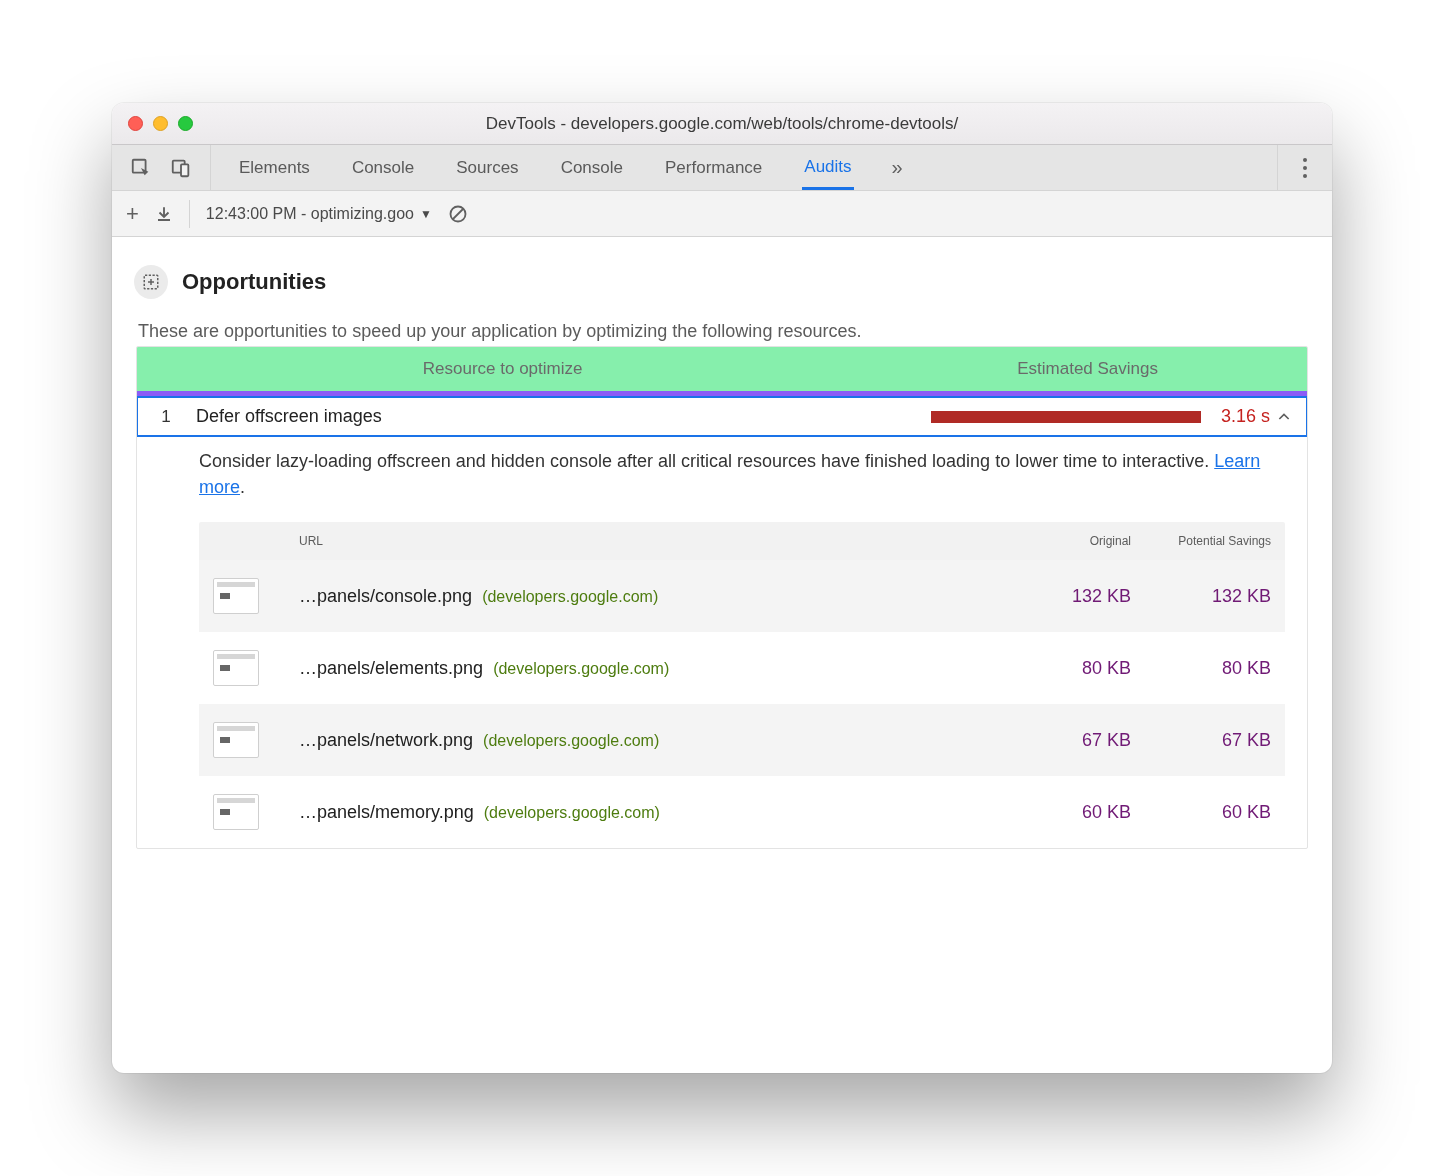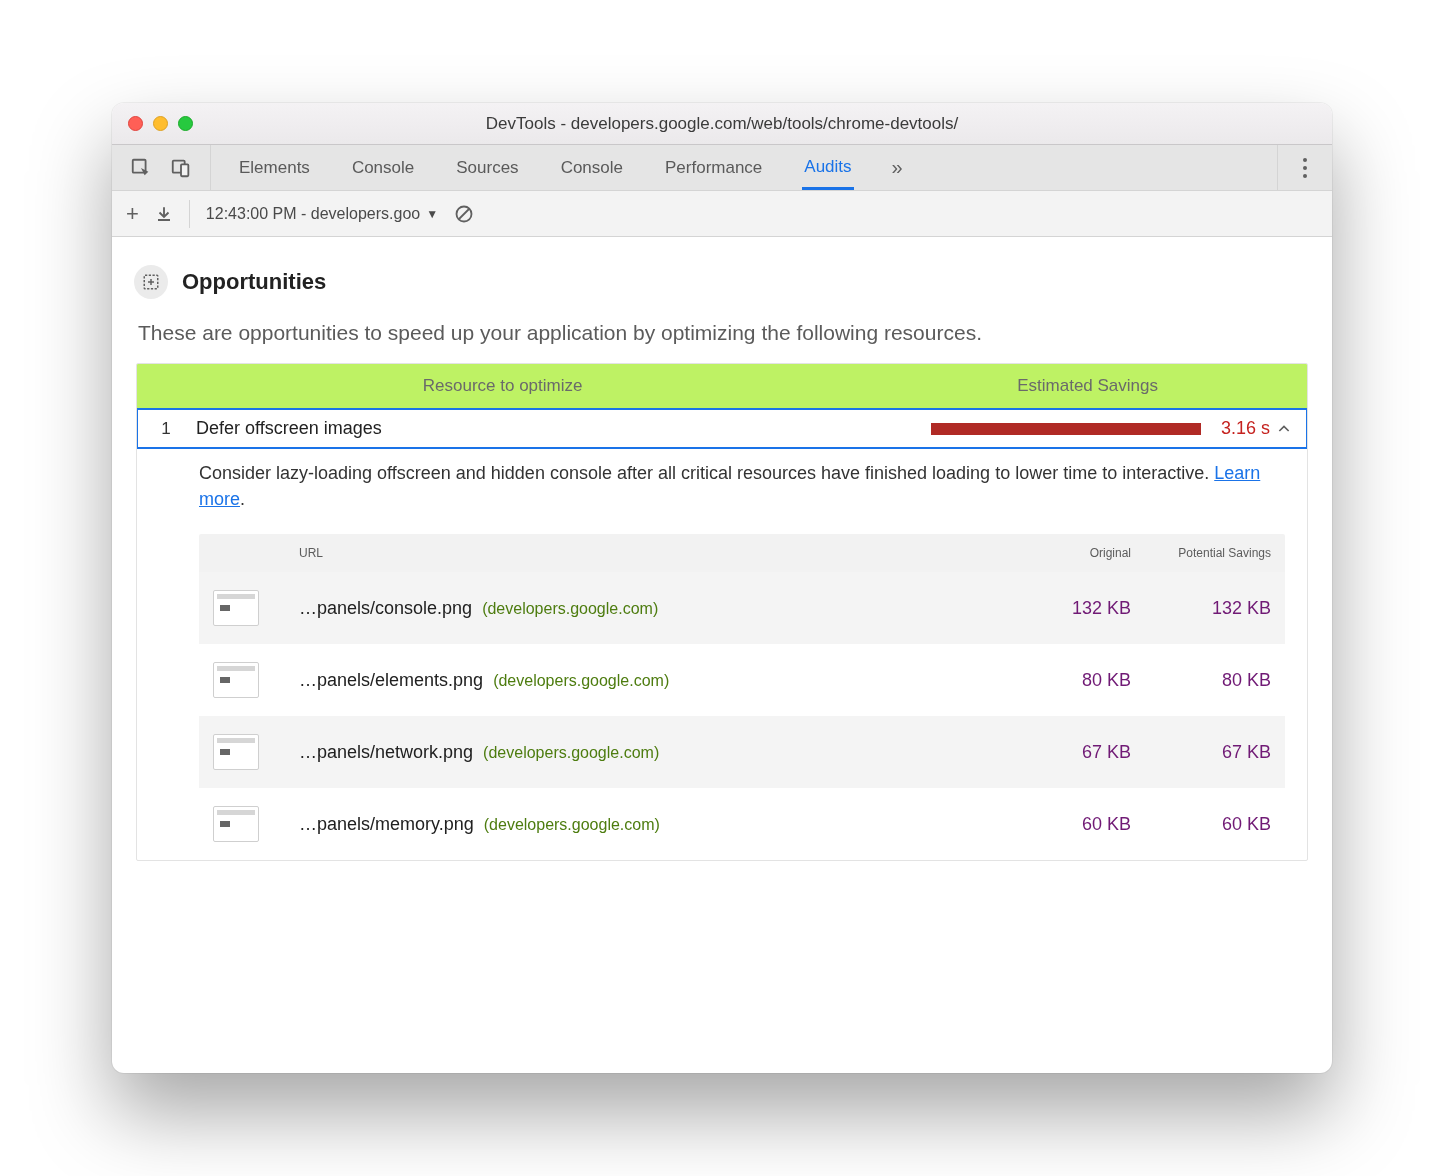--- a/index.html
+++ b/index.html
@@ -95,23 +95,23 @@
   .auditselect { display:flex; align-items:center; gap:6px; cursor:pointer; }
   
   .content { flex:1; overflow:hidden; padding: 28px 22px 0 22px; color:#333; }
   .hline { display:flex; align-items:center; gap:14px; }
   .hdot {
     width: 34px; height: 34px; border-radius:50%; background:#ebebeb;
     display:flex; align-items:center; justify-content:center; color:#606060;
     font-size: 18px;
   }
   .htitle { font-size: 22px; font-weight: 700; color:#222; }
-  .subdesc { font-size: 21px; color:#5b5b5b; margin: 22px 0 18px 4px; }
+  .subdesc { font-size: 18px; color:#5b5b5b; margin: 22px 0 4px 4px; }
   .card { border:1px solid #e3e3e3; border-radius:2px; overflow:hidden; margin: 0 2px; }
-  .thead { display:flex; background:#bef264; border-bottom:1px solid #8b5cf6; font-size:17px; color:#6a6a6a; }
+  .thead { display:flex; background:#86efac; border-bottom:6px solid #8b5cf6; font-size:17px; color:#6a6a6a; }
   .thead .c1 { width: 62.5%; text-align:center; padding:12px 0; }
   .thead .c2 { flex:1; text-align:center; padding:12px 0; }
   .oprow {
     display:flex; align-items:center;
     border:2px solid #1a73e8;
     padding: 8px 14px 8px 10px;
     margin: -1px;
     position: relative;
     background:#fff;
   }
@@ -202,21 +202,21 @@
     <span class="iconbtn" style="font-size:22px; font-weight:300;">+</span>
     <span class="iconbtn">
       <svg width="18" height="18" viewBox="0 0 24 24" fill="none" stroke="#606060" stroke-width="2.5">
         <path d="M12 3 V15"></path>
           <path d="M6 10 L12 16 L18 10"></path>
           <path d="M4 20 H20"></path>
       </svg>
     </span>
     <div class="sep"></div>
     <div class="auditselect">
-      <span>12:43:00 PM - developers.goo</span>
+      <span>12:43:00 PM - optimizing.goo</span>
       <span style="font-size:12px;">▼</span>
     </div>
     <span class="iconbtn">
       <svg width="20" height="20" viewBox="0 0 24 24" fill="none" stroke="#606060" stroke-width="2.2">
         <circle cx="12" cy="12" r="9"></circle>
           <path d="M6 18 L18 6"></path>
       </svg>
     </span>
   </div>
 

